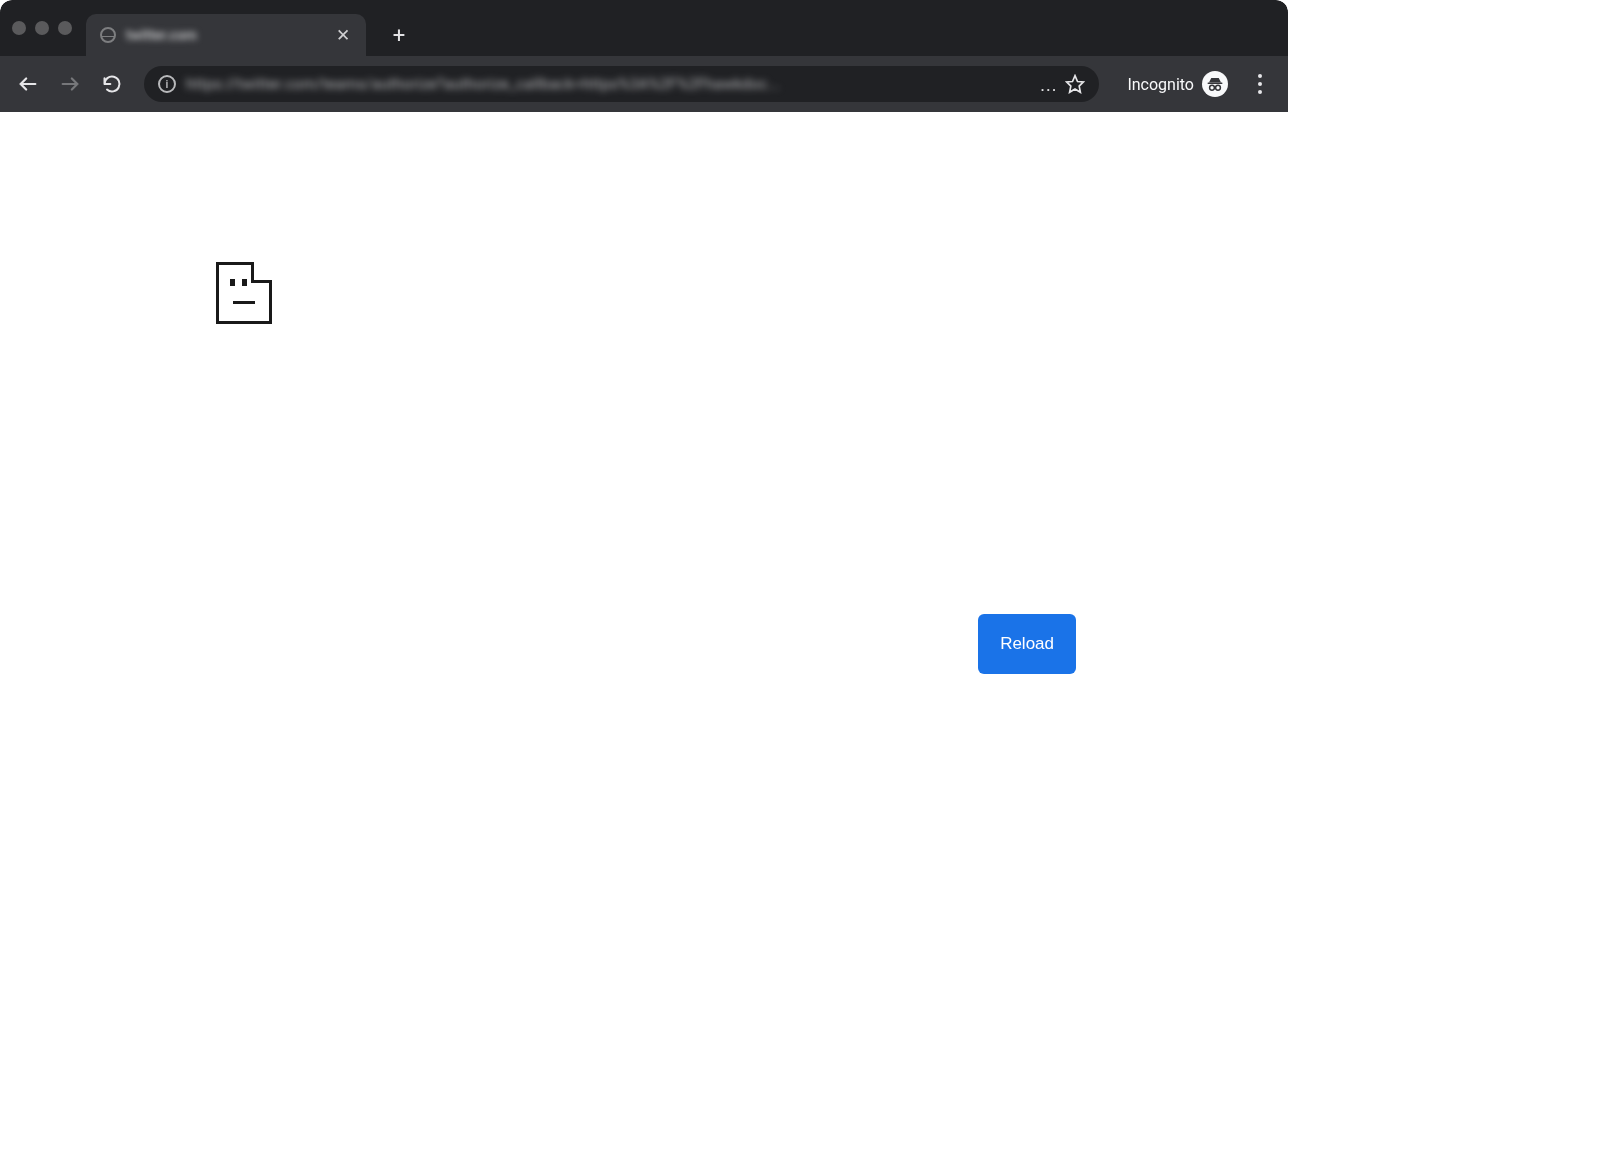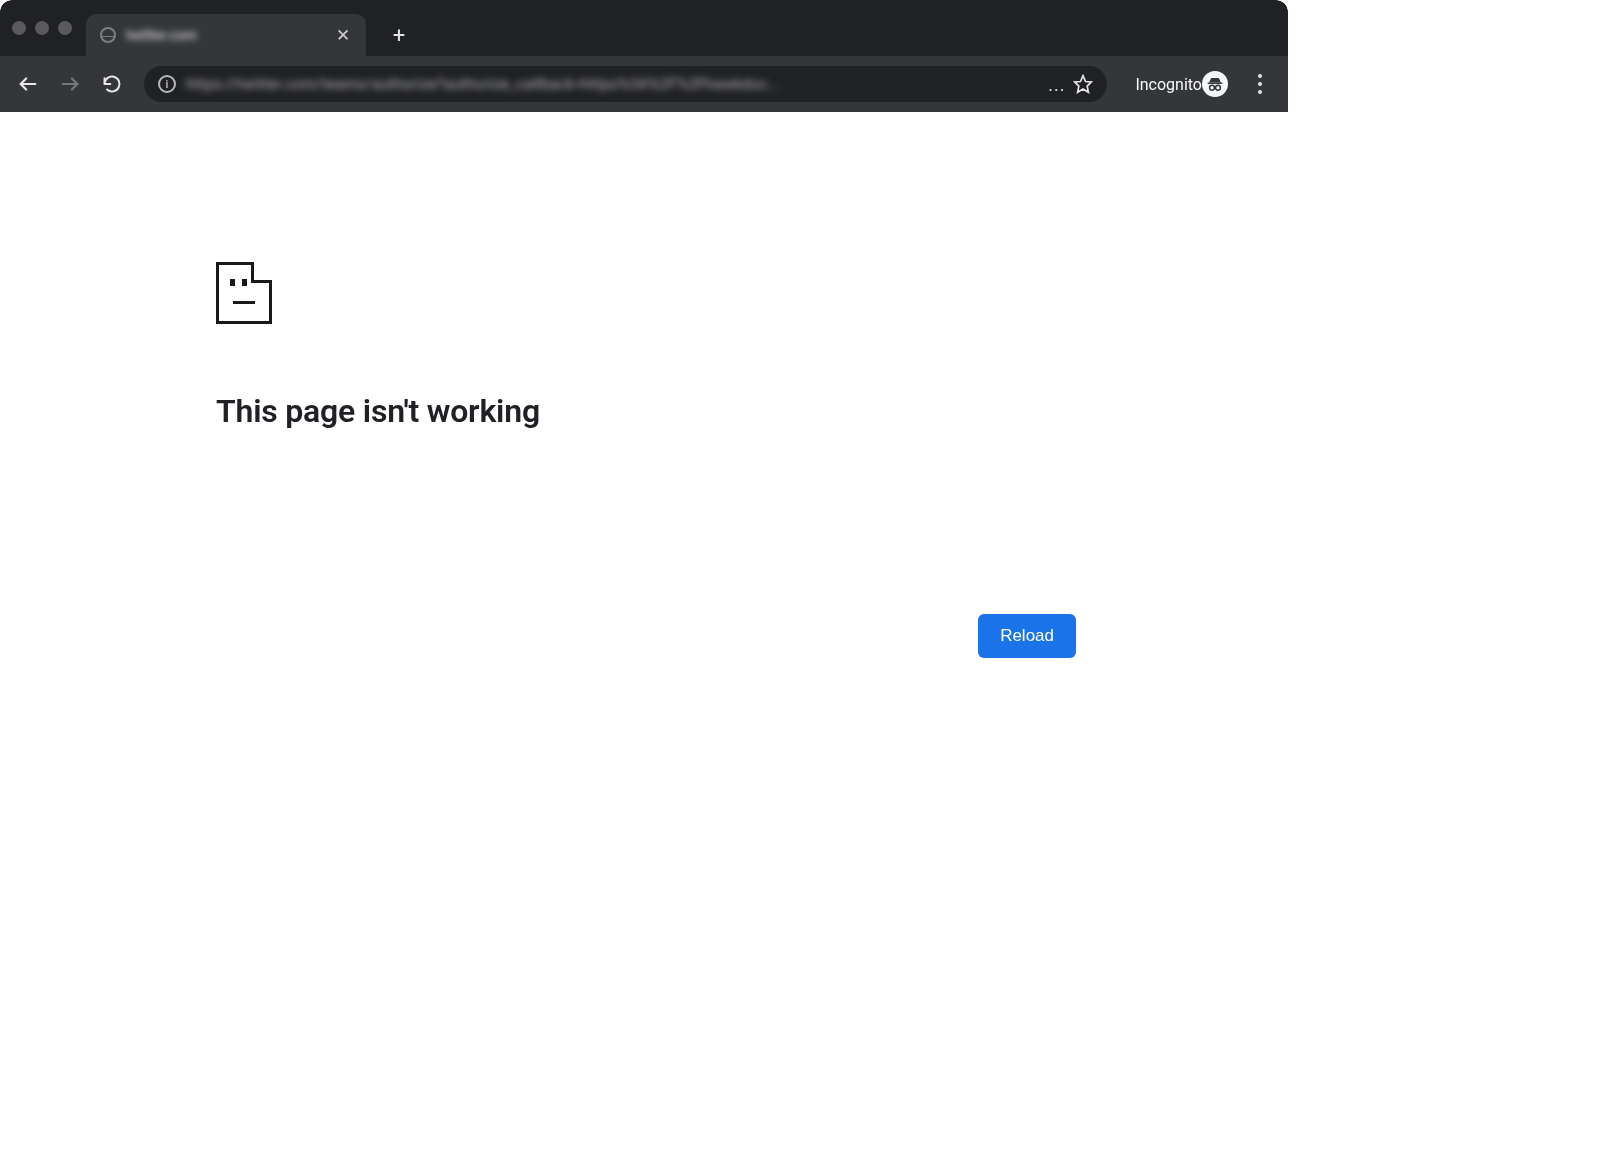--- a/index.html
+++ b/index.html
@@ -102,21 +102,21 @@
     .url-text {
       color: #b8b9bb; font-size: 15px;
       filter: blur(3.5px);
       white-space: nowrap; overflow: hidden;
       flex: 1;
       letter-spacing: 0.3px;
     }
     .url-ellipsis { color: #e0e0e2; font-size: 18px; margin-left: 4px; letter-spacing: 1px; flex-shrink:0;}
     .bookmark-star { margin-left: 8px; flex-shrink:0; cursor:pointer; display:flex; align-items:center;}
     .incognito-wrap {
-      display: flex; align-items: center; 
+      display: flex; align-items: center; gap: 8px;
       margin: 0 8px 0 14px;
       cursor: pointer;
     }
     .incognito-label { color: #f8f9fa; font-size: 16px; }
     .incognito-badge {
       width: 26px; height: 26px; border-radius: 50%;
       background: #f8f9fa;
       display:flex; align-items:center; justify-content:center;
     }
     .kebab {
@@ -168,21 +168,21 @@
     }
     .reload-btn {
       position: absolute;
       right: 0;
       top: 352px;
       background: #1a73e8;
       color: #fff;
       border: none;
       border-radius: 6px;
       font-size: 17px;
-      padding: 12px 22px;
+      padding: 20px 22px;
       cursor: pointer;
     }
   </style>
 </head>
 <body>
 
 <div class="titlebar">
   <div class="traffic-lights">
     <div class="traffic-light"></div>
     <div class="traffic-light"></div>
@@ -241,16 +241,15 @@
   </div>
 </div>
 
 <div class="content">
   <div class="error-block">
     <div class="sad-file">
       <span class="eye-l"></span>
       <span class="eye-r"></span>
       <span class="mouth-flat"></span>
     </div>
-    <h1 class="error-heading">This page isn't working</h1>
     <button class="reload-btn">Reload</button>
   </div>
 </div>
 
 </body></html>

